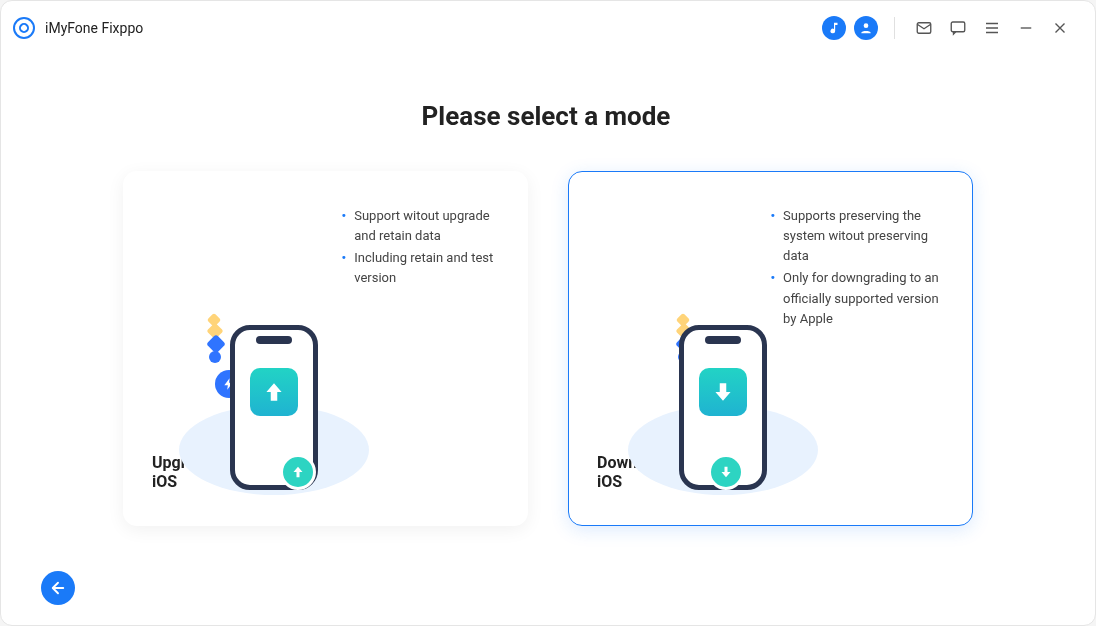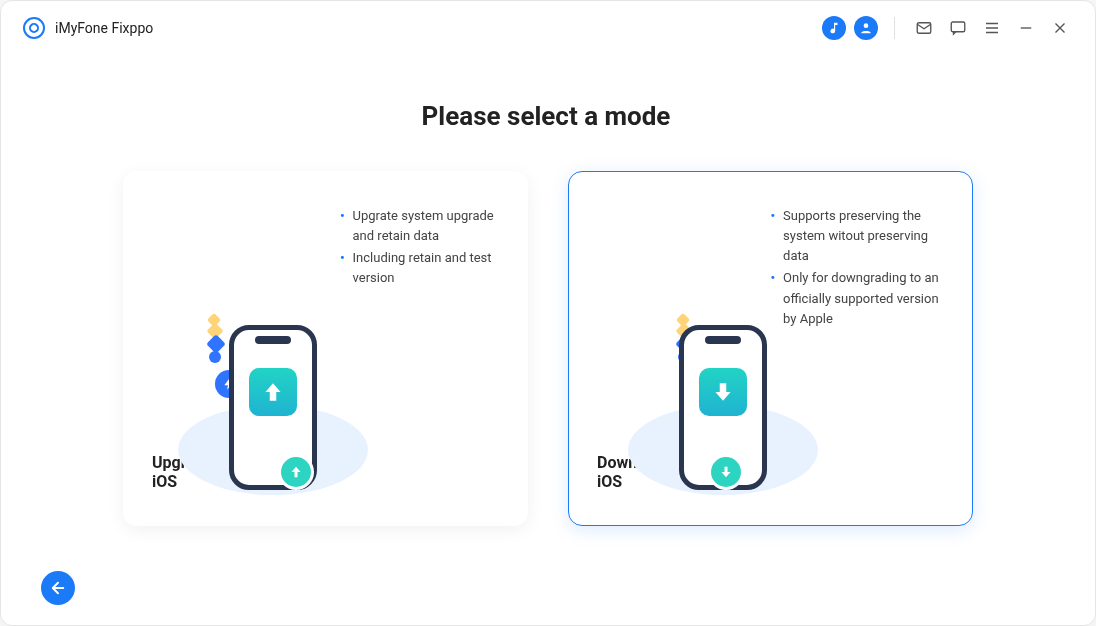--- a/index.html
+++ b/index.html
@@ -17,21 +17,21 @@
     border-radius: 12px;
     border: 1px solid #e5e5e5;
     display: flex;
     flex-direction: column;
     position: relative;
   }
   .titlebar {
     display: flex;
     align-items: center;
     justify-content: space-between;
-    padding: 14px 22px 10px 22px;
+    padding: 14px 22px 10px 12px;
   }
   .titlebar-left {
     display: flex;
     align-items: center;
     gap: 10px;
   }
   .app-logo {
     width: 22px;
     height: 22px;
     border-radius: 50%;
@@ -267,21 +267,21 @@
             </div>
           </div>
           <div class="side-circle c-teal-bottom">
             <svg width="18" height="18" viewBox="0 0 24 24" fill="#fff">
                 <path d="M12 5l-6 7h4v7h4v-7h4z"></path>
               </svg>
           </div>
         </div>
         <ul class="bullets">
           <li>
-              <span>Upgrate system upgrade and retain data</span>
+              <span>Support witout upgrade and retain data</span>
             </li>
           <li>
               <span>Including retain and test version</span>
             </li>
         </ul>
       </div>
 
       <div class="card selected">
         <div class="card-title">Downgrade iOS</div>
         <div class="illus">

